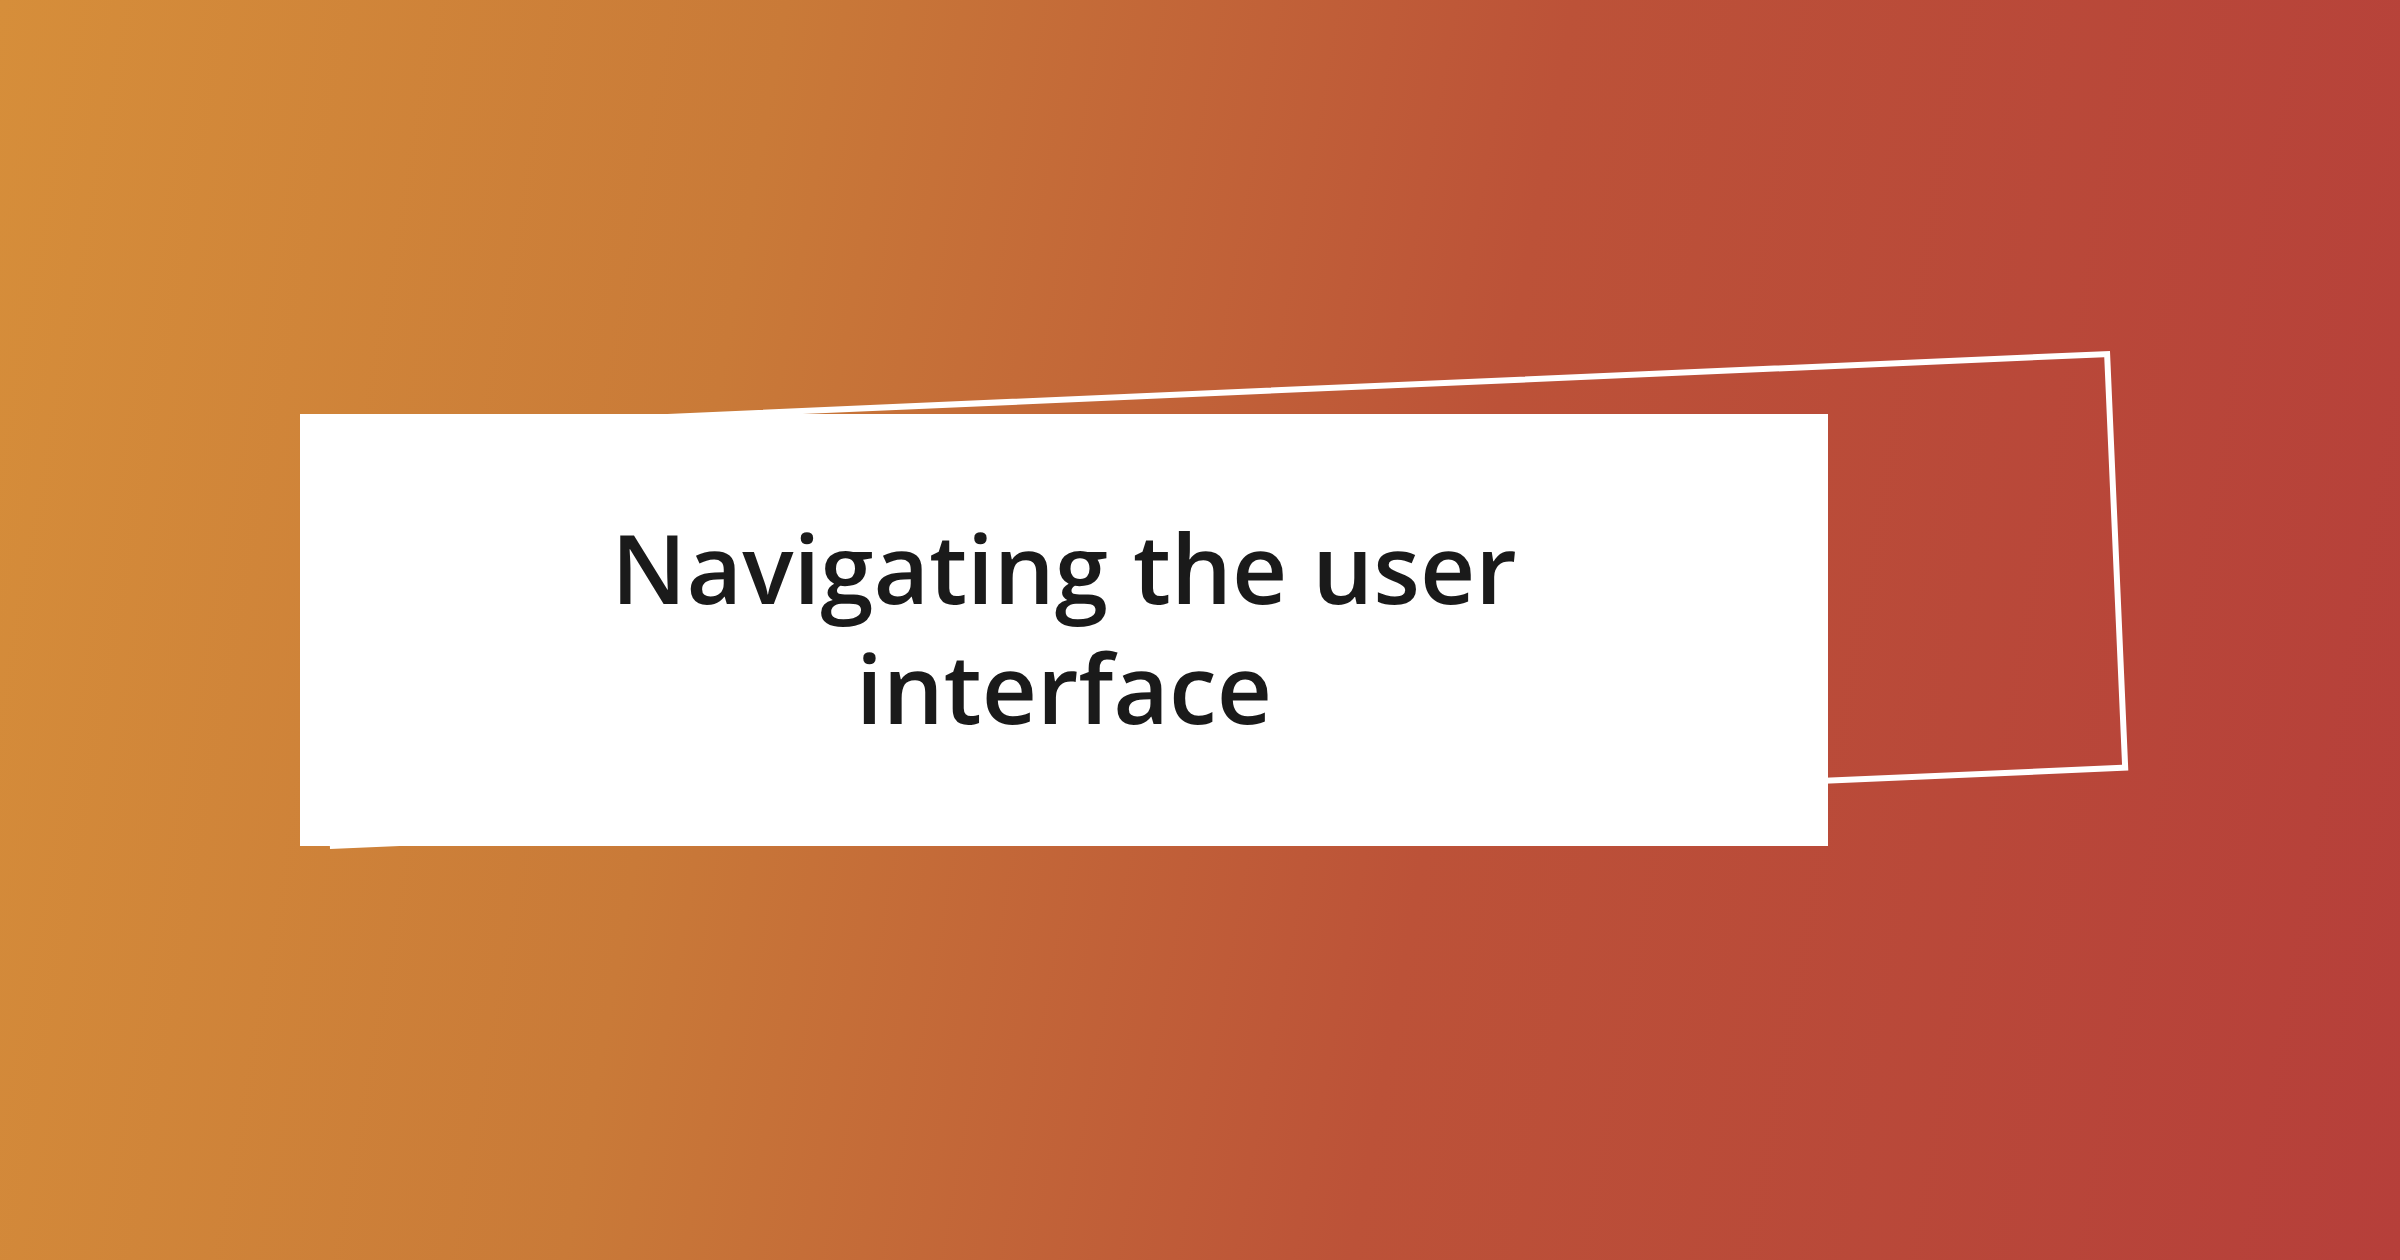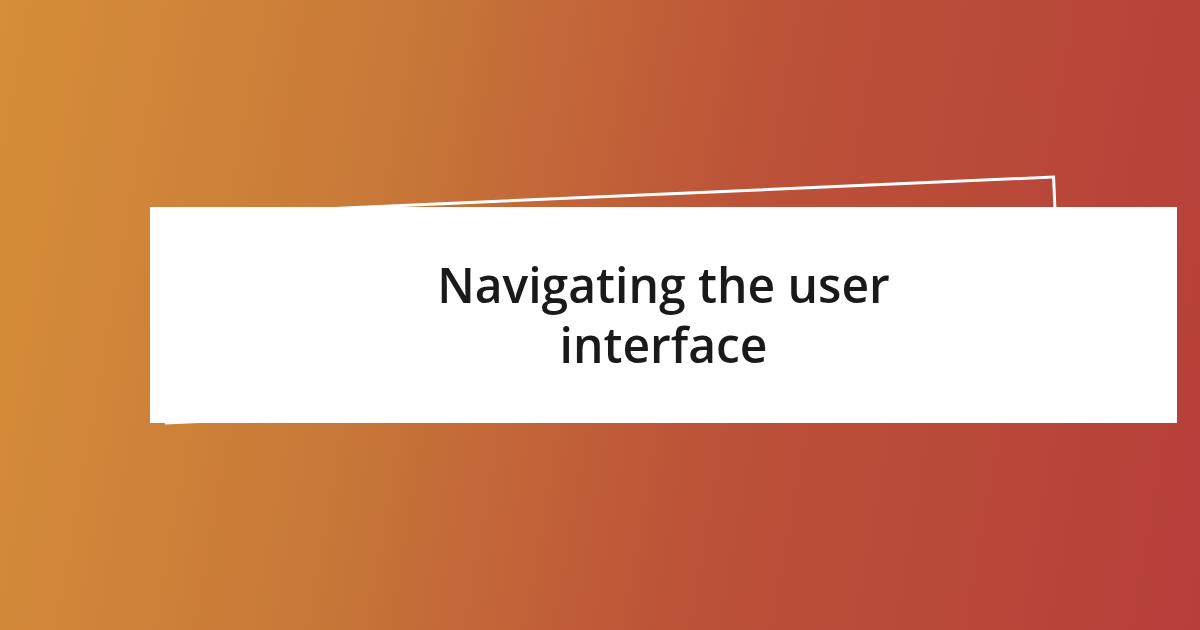--- a/index.html
+++ b/index.html
@@ -28,21 +28,21 @@
       border: 3px solid #ffffff;
       background: transparent;
       top: -12px;
       left: 10px;
       transform: rotate(-2.5deg);
       z-index: 1;
     }
     .white-box {
       position: relative;
       background: #ffffff;
-      width: 1027px;
+      width: 764px;
       padding: 48px 60px;
       z-index: 2;
       display: flex;
       align-items: flex-end;
       justify-content: center;
       text-align: center;
     }
     .title-text {
       font-size: 48px;
       font-weight: 600;

